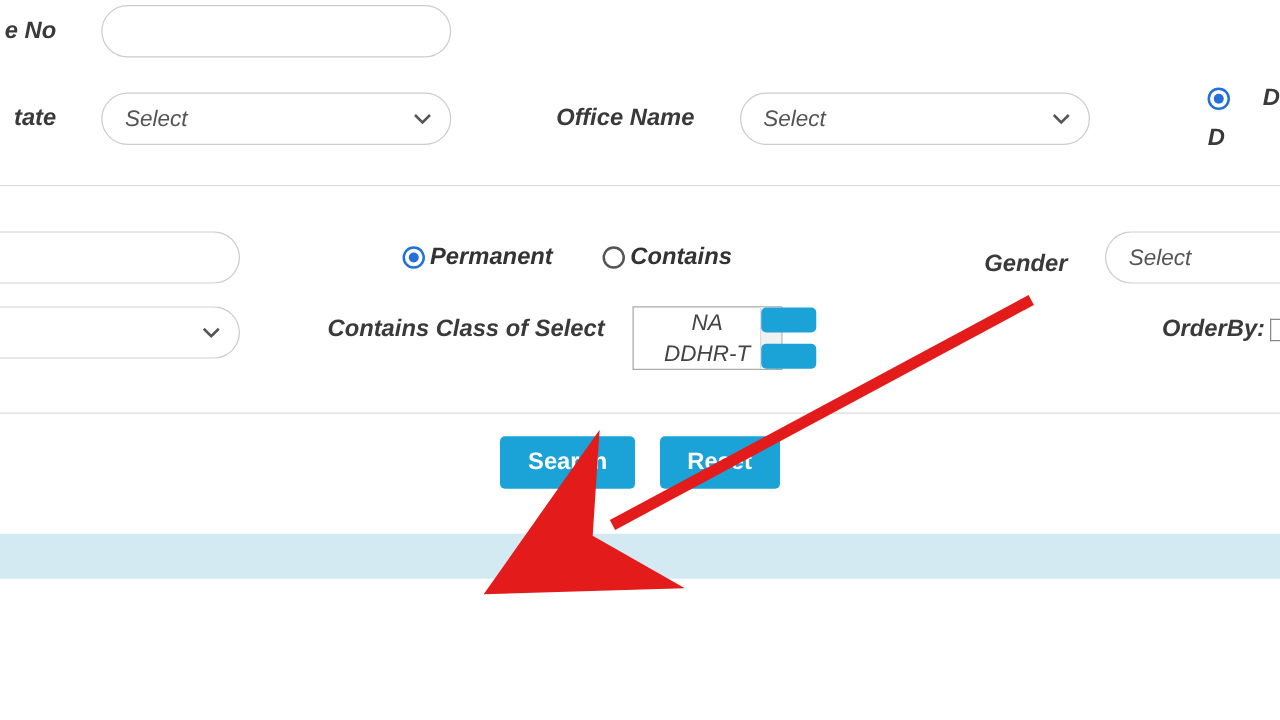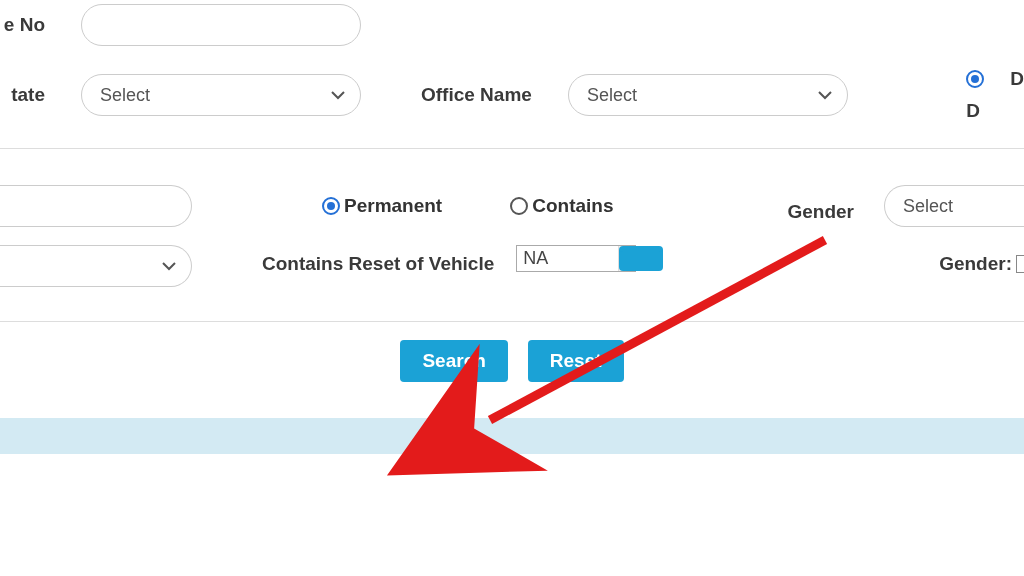--- a/index.html
+++ b/index.html
@@ -11,20 +11,21 @@
     background: #fff;
     width: 1024px;
     height: 576px;
     overflow: hidden;
     position: relative;
   }
   .row {
     display: flex;
     align-items: center;
     padding: 8px 0;
+    font-style: italic;
   }
   .label {
     font-weight: bold;
     color: #3a3a3a;
     font-size: 19px;
     white-space: nowrap;
   }
   .pill-input {
     border: 1px solid #ccc;
     border-radius: 22px;
@@ -145,21 +146,21 @@
 <div class="row" style="padding-top:14px; padding-bottom:26px;">
   <div class="label" style="width:45px; text-align:right;">tate</div>
   <div class="pill-input" style="width:280px; margin-left:36px;">
     <span>Select</span>
     <span class="chev">
       <svg viewBox="0 0 16 16">
           <path d="M2 5 L8 11 L14 5" fill="none" stroke="#555" stroke-width="2"></path>
         </svg>
     </span>
   </div>
-  <div class="label" style="margin-left:60px;">Office Name</div>
+  <div class="label" style="margin-left:84px;">Office Name</div>
   <div class="pill-input" style="width:280px; margin-left:36px;">
     <span>Select</span>
     <span class="chev">
       <svg viewBox="0 0 16 16">
           <path d="M2 5 L8 11 L14 5" fill="none" stroke="#555" stroke-width="2"></path>
         </svg>
     </span>
   </div>
   <div style="margin-left:auto; padding-right:0; padding-left:30px;">
     <div style="display:flex; align-items:center;">
@@ -175,21 +176,21 @@
 </div>
 
 <hr class="sep">
 
 <div style="padding:36px 0 26px 0;">
 
   <div class="row" style="padding:0;">
 
     <div class="pill-input" style="width:200px; margin-left:-8px; border-left:none; border-top-left-radius:0; border-bottom-left-radius:0;"></div>
 
-    <div style="margin-left:130px; display:flex; align-items:center;gap:28px;">
+    <div style="margin-left:130px; display:flex; align-items:center;">
       <span class="radio checked">
         <span class="circle"></span>
         <span class="txt">Permanent</span>
       </span>
       <span class="radio unchecked" style="margin-left:16px;">
         <span class="circle"></span>
         <span class="txt">Contains</span>
       </span>
     </div>
 
@@ -202,40 +203,41 @@
   <div class="row" style="padding-top:18px; align-items:flex-start;">
 
     <div class="pill-input" style="width:200px; margin-left:-8px; border-left:none; border-top-left-radius:0; border-bottom-left-radius:0;">
       <span class="chev">
         <svg viewBox="0 0 16 16">
             <path d="M2 5 L8 11 L14 5" fill="none" stroke="#555" stroke-width="2"></path>
           </svg>
       </span>
     </div>
 
-    <div class="label" style="margin-left:70px; margin-top:8px;">Contains Reset of Vehicle</div>
-
-    <div class="selectbox" style="margin-left:22px;">
+    <div class="label" style="margin-left:70px; margin-top:8px;">Contains Class of Select</div>
+
+    <div class="selectbox" style="margin-left:22px;text-align:center;">
       <div class="opt">NA</div>
+      <div class="opt">DDHR-T</div>
       <div class="scrollbar">
         <div class="btn" style="position:absolute; top:0; left:0; right:0;">
           <svg width="10" height="10" viewBox="0 0 10 10">
               <path d="M1 7 L5 2 L9 7 Z" fill="#888"></path>
             </svg>
         </div>
         <div class="btn" style="position:absolute; bottom:0; left:0; right:0;">
           <svg width="10" height="10" viewBox="0 0 10 10">
               <path d="M1 3 L5 8 L9 3 Z" fill="#888"></path>
             </svg>
         </div>
       </div>
     </div>
 
     <div style="margin-left:auto; display:flex; align-items:center; margin-top:8px;">
-      <span class="label">Gender:</span>
+      <span class="label">OrderBy:</span>
       <span class="orderby-check"></span>
     </div>
   </div>
 </div>
 
 <hr class="sep">
 
 <div class="btn-row">
   <button class="btn">Search</button>
   <button class="btn">Reset</button>

